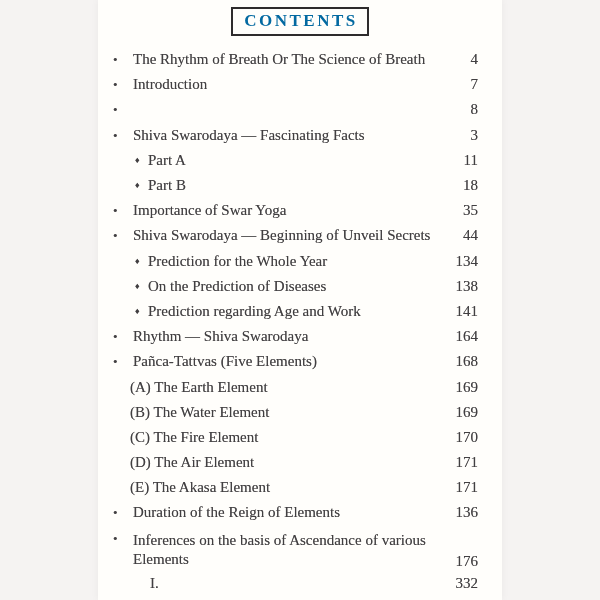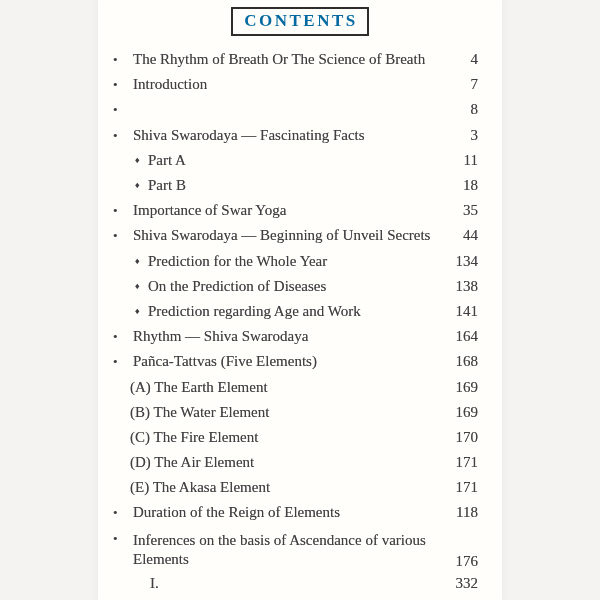--- a/index.html
+++ b/index.html
@@ -190,21 +190,21 @@
   </div>
       <div class="row lvl-letter">
 
     <span class="label">(E) The Akasa Element</span>
     <span class="pagenum">171</span>
   </div>
       <div class="row lvl-main">
     <span class="bullet">•</span>
 
     <span class="label">Duration of the Reign of Elements</span>
-    <span class="pagenum">118</span>
+    <span class="pagenum">136</span>
   </div>
       <div class="row lvl-main two-line">
     <span class="bullet">•</span>
 
     <span class="label">Inferences on the basis of Ascendance of various Elements</span>
     <span class="pagenum">176</span>
   </div>
       <div class="row lvl-roman">
 
     <span class="marker">I.</span>

